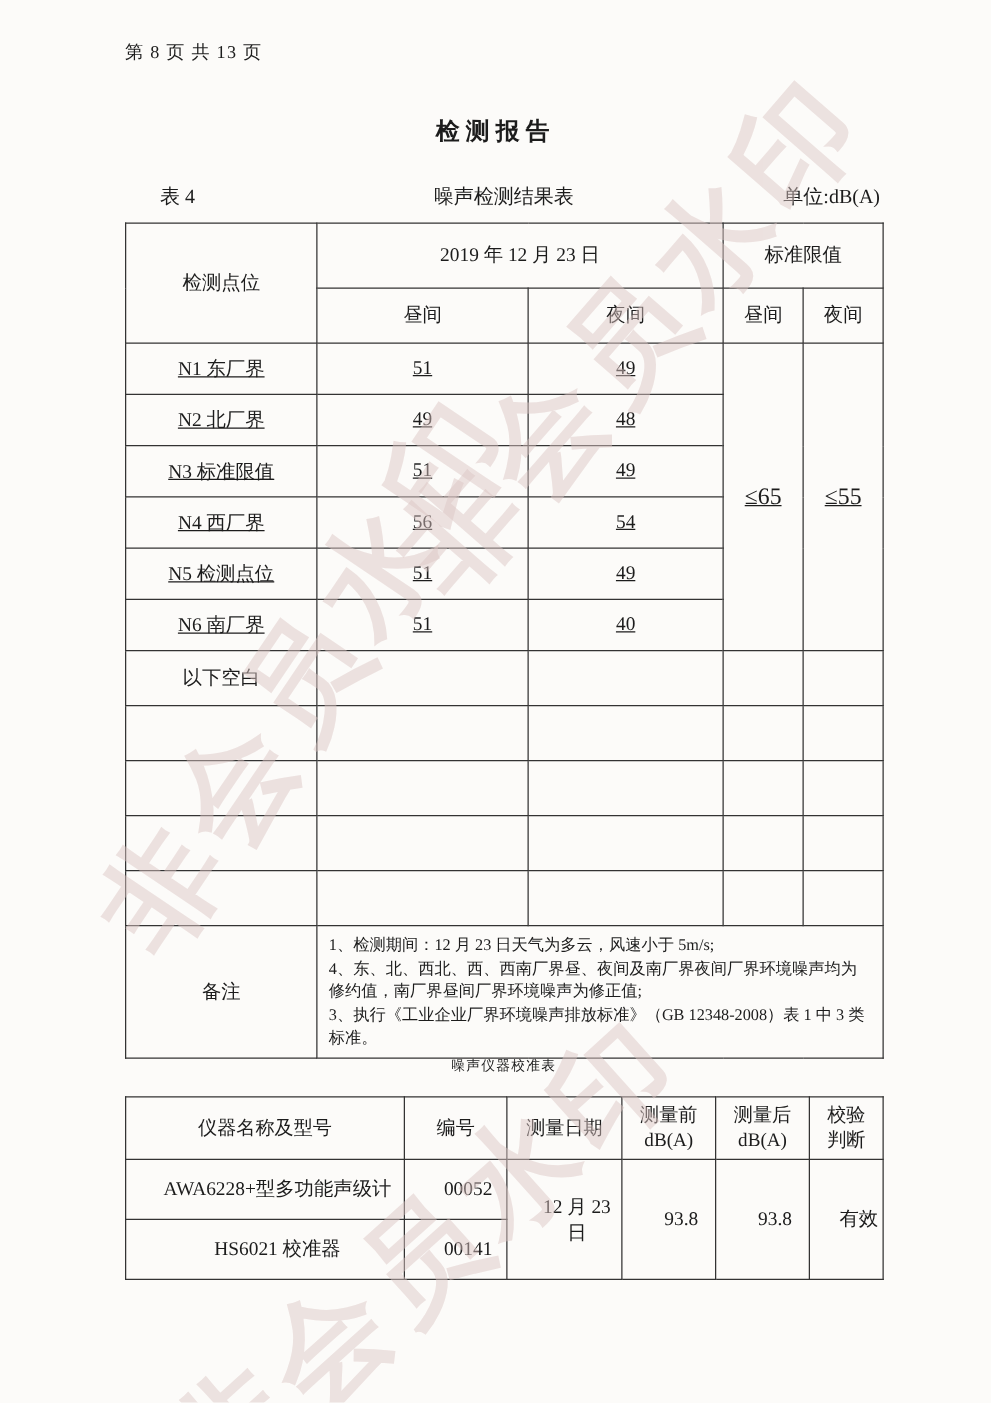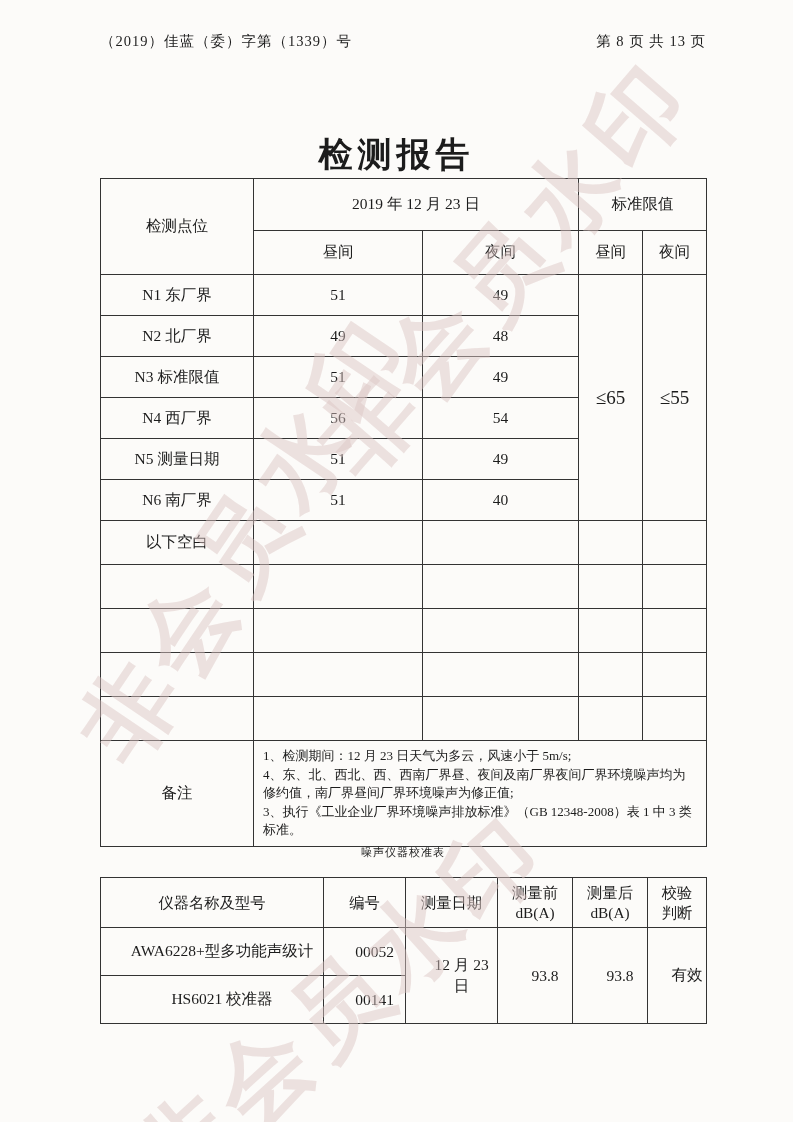--- a/index.html
+++ b/index.html
@@ -32,39 +32,39 @@
   .wm3 { left:152px; top:1112px; transform:rotate(-42deg); }
 
   
   .page-header {
     position:absolute; left:100px; top:32px; width:606px;
     display:flex; justify-content:space-between;
     font-size:14.5px; letter-spacing:1px;
   }
   .doc-title {
     position:absolute; left:0; top:92px; width:100%;
-    text-align:center; font-size:34px; font-weight:bold; letter-spacing:5px;margin-top:40px;
+    text-align:center; font-size:19px; font-weight:bold; letter-spacing:5px;
   }
   .caption-row { position:absolute; left:100px; top:147px; width:606px; height:22px; font-size:16px; }
   .caption-left { position:absolute; left:28px; }
   .caption-center { position:absolute; left:0; width:100%; text-align:center; }
   .caption-right { position:absolute; right:2px; }
 
   
   table { border-collapse:collapse; table-layout:fixed; }
   td {
     border:1.6px solid #333;
     text-align:center; vertical-align:middle;
     font-size:15.5px; overflow:hidden;
   }
   .t1 { position:absolute; left:100px; top:178px; width:606px; }
   .t2 { position:absolute; left:100px; top:877px; width:606px; }
   .rh1 td { height:52px; }
   .rh2 td { height:44px; }
-  .rdata td { height:41px; }
+  .rdata td { height:41px;text-decoration:underline; }
   .rblank td { height:44px; }
   .rremark td { height:106px; }
   .remark-cell { text-align:left; padding:5px 9px; line-height:1.42; font-size:13px; }
   .remark-line { text-align:left; }
   .t2 .hrow td { height:50px; font-size:15.3px; line-height:1.25; }
   .t2 .drow td { height:48px;padding-left:20px; }
   .t2-title {
     position:absolute; left:100px; top:845px; width:606px;
     text-align:center; font-size:11px; letter-spacing:1px;
   }
@@ -73,26 +73,30 @@
 </head>
 <body>
 
 <div class="page">
 
   <div class="wm wm1">非会员水印</div>
   <div class="wm wm2">非会员水印</div>
   <div class="wm wm3">非会员水印</div>
 
   <div class="page-header">
-    <span>（2019）佳蓝（委）字第（1339）号</span>
     <span>第 8 页 共 13 页</span>
   </div>
 
   <div class="doc-title">检测报告</div>
 
+  <div class="caption-row">
+    <span class="caption-left">表 4</span>
+    <span class="caption-center">噪声检测结果表</span>
+    <span class="caption-right">单位:dB(A)</span>
+  </div>
 
   <table class="t1">
     <colgroup>
       <col style="width:153px">
         <col style="width:169px">
         <col style="width:156px">
       <col style="width:64px">
         <col style="width:64px">
     </colgroup>
     <tbody>
@@ -124,21 +128,21 @@
         <td>N3 标准限值</td>
         <td>51</td>
         <td>49</td>
       </tr>
       <tr class="rdata">
         <td>N4 西厂界</td>
         <td>56</td>
         <td>54</td>
       </tr>
       <tr class="rdata">
-        <td>N5 测量日期</td>
+        <td>N5 检测点位</td>
         <td>51</td>
         <td>49</td>
       </tr>
       <tr class="rdata">
         <td>N6 南厂界</td>
         <td>51</td>
         <td>40</td>
       </tr>
 
       <tr class="rblank">

